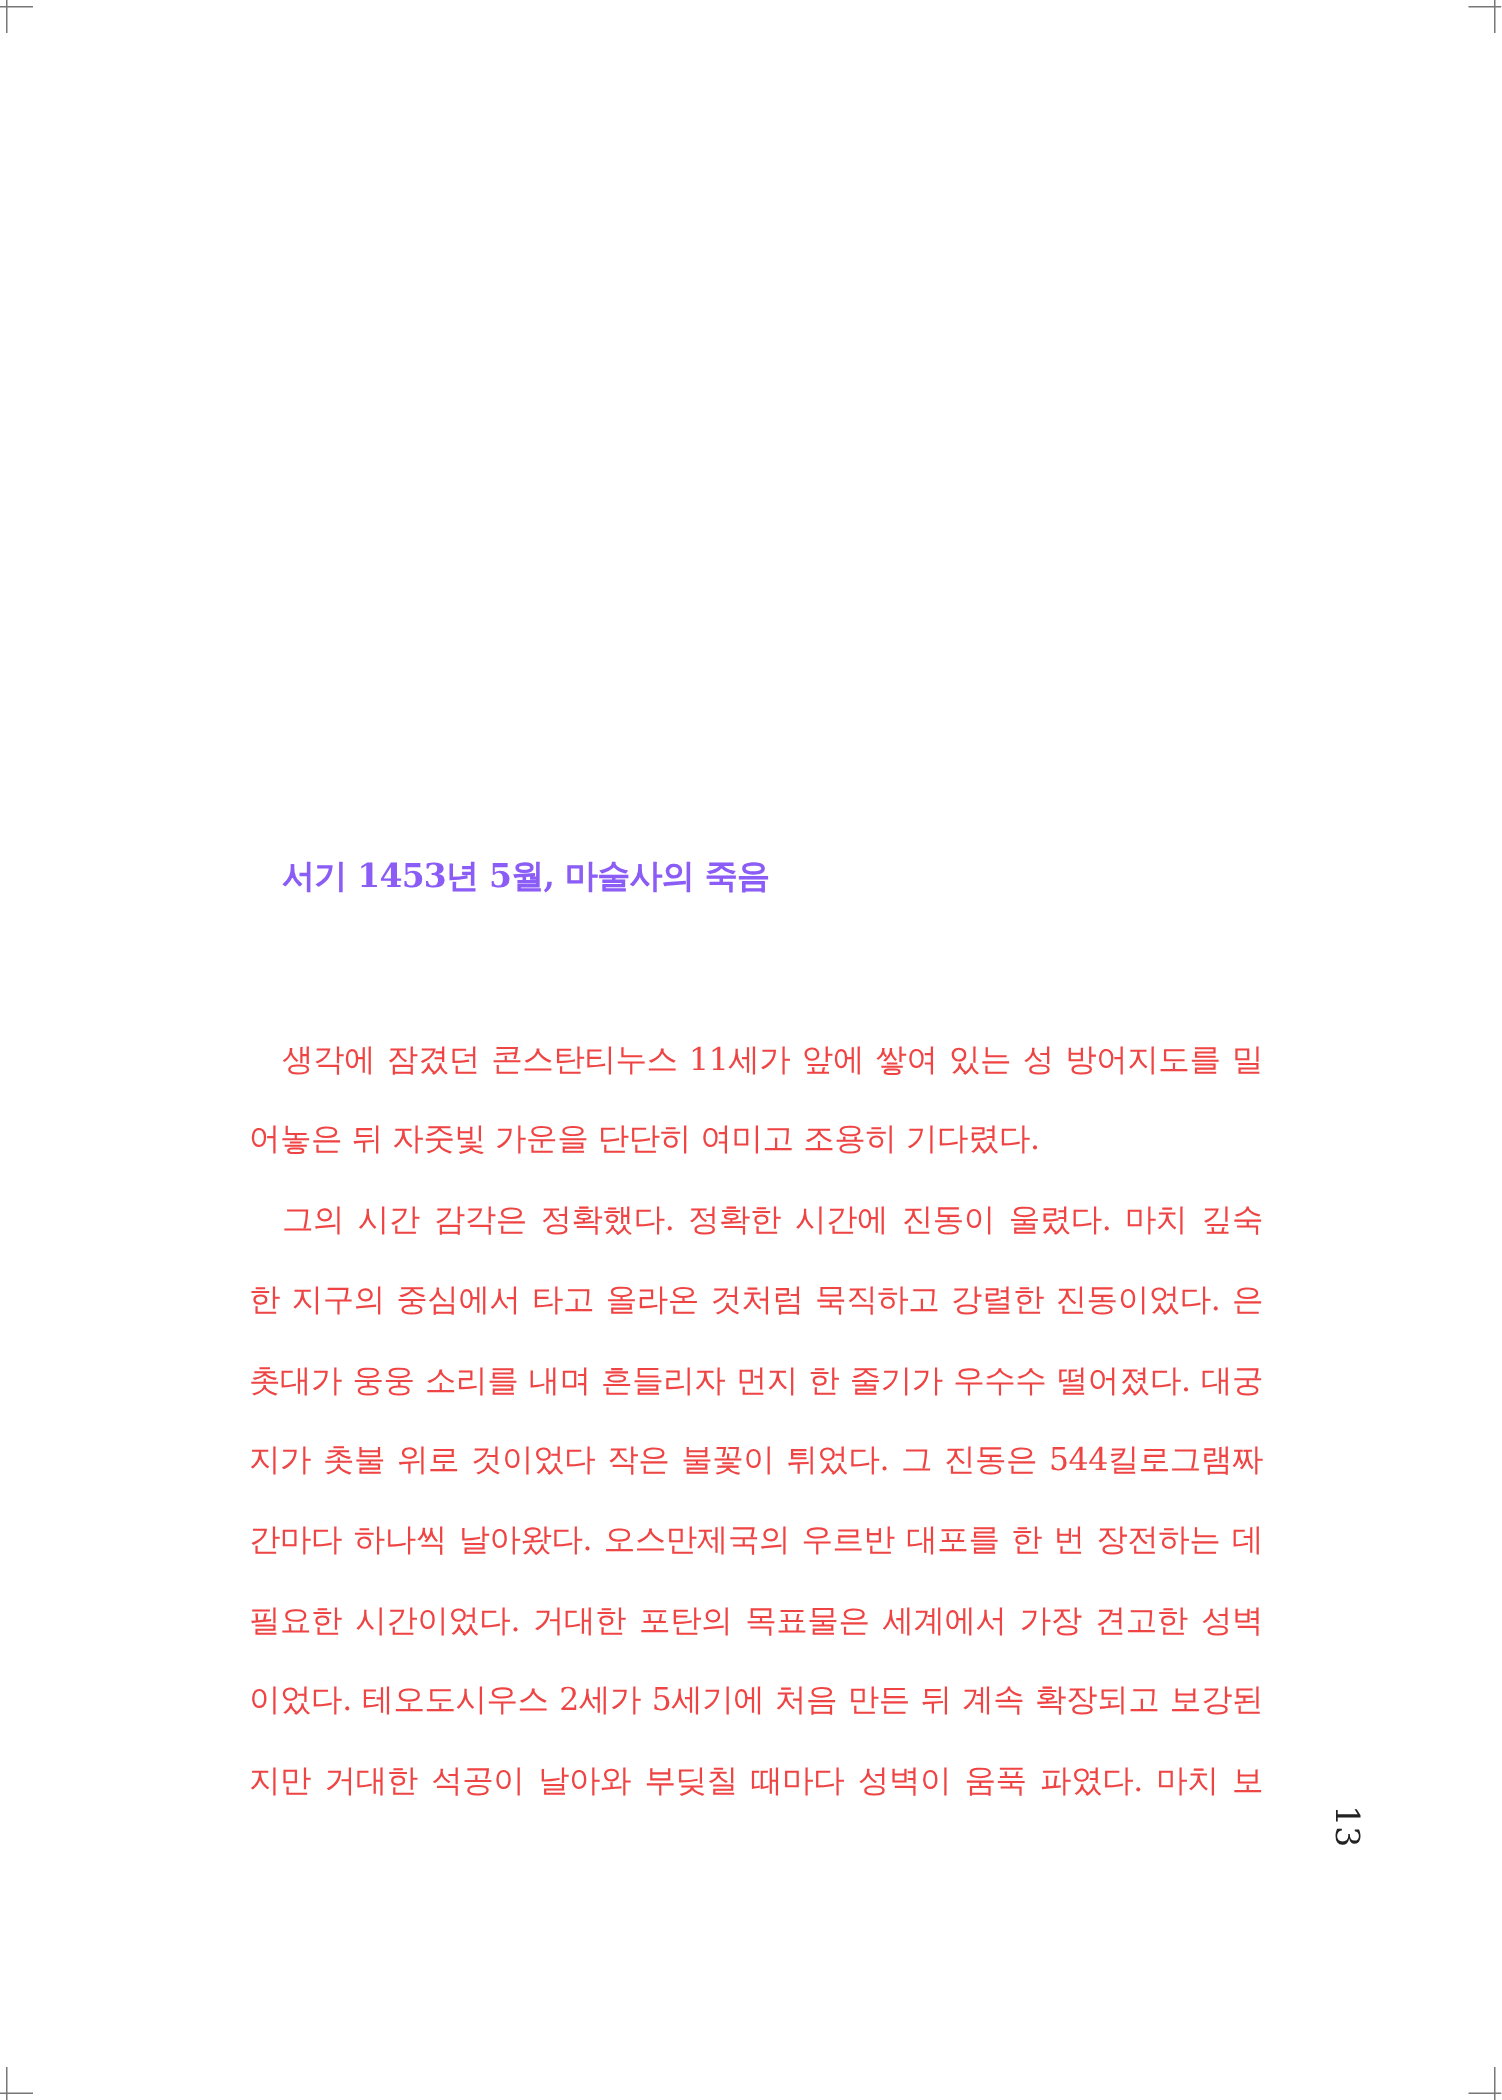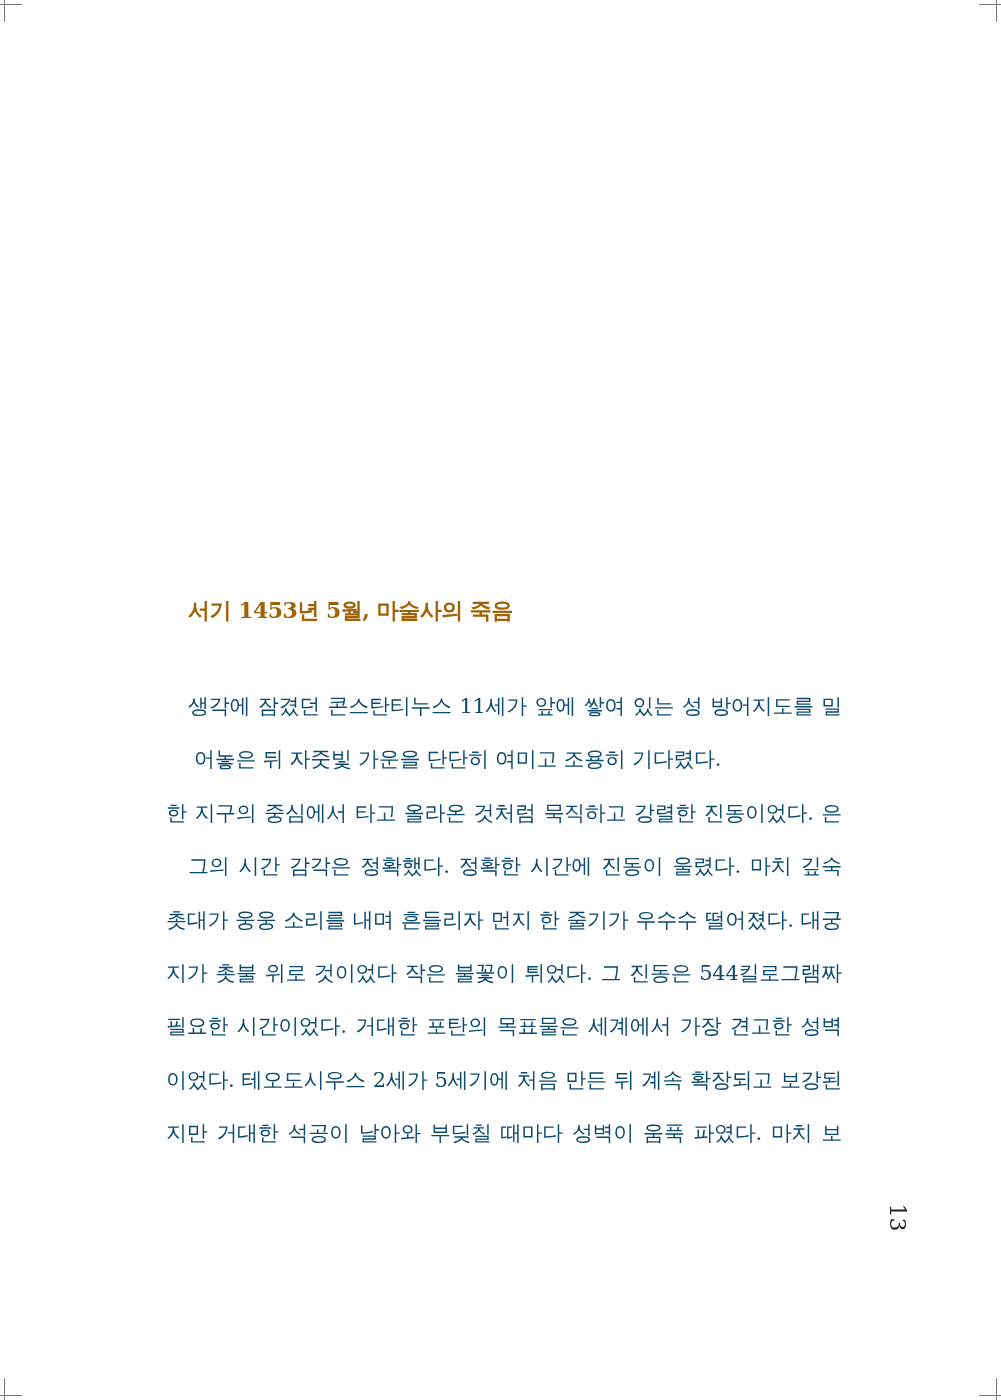--- a/index.html
+++ b/index.html
@@ -1,49 +1,50 @@
 <!DOCTYPE html>
 <html><head>
   <meta charset="utf-8">
   <style>
     html, body { margin: 0; padding: 0; background: #ffffff; }
     body { width: 1001px; height: 1400px; position: relative; overflow: hidden;
            font-family: "DejaVu Serif", "Liberation Serif", serif; color: #222; }
     .crop { position: absolute; background: #777; }
     .crop.h { height: 1px; width: 22px; }
     .crop.v { width: 1px; height: 22px; }
-    .heading { position: absolute; left: 188px; top: 596px; font-size: 22px; font-weight: bold;
-               color: #a16207; letter-spacing: -0.5px; white-space: nowrap; }
+    .heading { position: absolute; left: 188px; top: 569px; font-size: 22px; font-weight: bold;
+               color: #8b5cf6; letter-spacing: -0.5px; white-space: nowrap; }
     .body-text { position: absolute; left: 166px; top: 680px; width: 676px; }
     .line { height: 53.4px; line-height: 53.4px; font-size: 21px; white-space: nowrap;
-            text-align: justify; text-align-last: justify; letter-spacing: -0.3px; color: #0c4a6e; }
+            text-align: justify; text-align-last: justify; letter-spacing: -0.3px; color: #ef4444; }
     .line.indent { padding-left: 22px; }
-    .line.last { text-align-last: left; margin-left: 28px; }
+    .line.last { text-align-last: left; }
     .page-number { position: absolute; left: 883px; top: 1205px; font-size: 22px;
                    transform: rotate(90deg); transform-origin: center; color: #222; }
   </style>
 </head>
 <body>
 
 <div class="crop h" style="left:0;top:4px;"></div>
 <div class="crop v" style="left:4px;top:0;"></div>
 <div class="crop h" style="right:0;top:4px;"></div>
 <div class="crop v" style="right:4px;top:0;"></div>
 <div class="crop h" style="left:0;bottom:4px;"></div>
 <div class="crop v" style="left:4px;bottom:0;"></div>
 <div class="crop h" style="right:0;bottom:4px;"></div>
 <div class="crop v" style="right:4px;bottom:0;"></div>
 
 <div class="heading">서기 1453년 5월, 마술사의 죽음</div>
 
 <div class="body-text">
   <div class="line indent">생각에 잠겼던 콘스탄티누스 11세가 앞에 쌓여 있는 성 방어지도를 밀</div>
   <div class="line last">어놓은 뒤 자줏빛 가운을 단단히 여미고 조용히 기다렸다.</div>
+  <div class="line indent">그의 시간 감각은 정확했다. 정확한 시간에 진동이 울렸다. 마치 깊숙</div>
   <div class="line">한 지구의 중심에서 타고 올라온 것처럼 묵직하고 강렬한 진동이었다. 은</div>
-  <div class="line indent">그의 시간 감각은 정확했다. 정확한 시간에 진동이 울렸다. 마치 깊숙</div>
   <div class="line">촛대가 웅웅 소리를 내며 흔들리자 먼지 한 줄기가 우수수 떨어졌다. 대궁</div>
   <div class="line">지가 촛불 위로 것이었다 작은 불꽃이 튀었다. 그 진동은 544킬로그램짜</div>
+  <div class="line">간마다 하나씩 날아왔다. 오스만제국의 우르반 대포를 한 번 장전하는 데</div>
   <div class="line">필요한 시간이었다. 거대한 포탄의 목표물은 세계에서 가장 견고한 성벽</div>
   <div class="line">이었다. 테오도시우스 2세가 5세기에 처음 만든 뒤 계속 확장되고 보강된</div>
   <div class="line">지만 거대한 석공이 날아와 부딪칠 때마다 성벽이 움푹 파였다. 마치 보</div>
 </div>
 
 <div class="page-number">13</div>
 
 </body></html>

